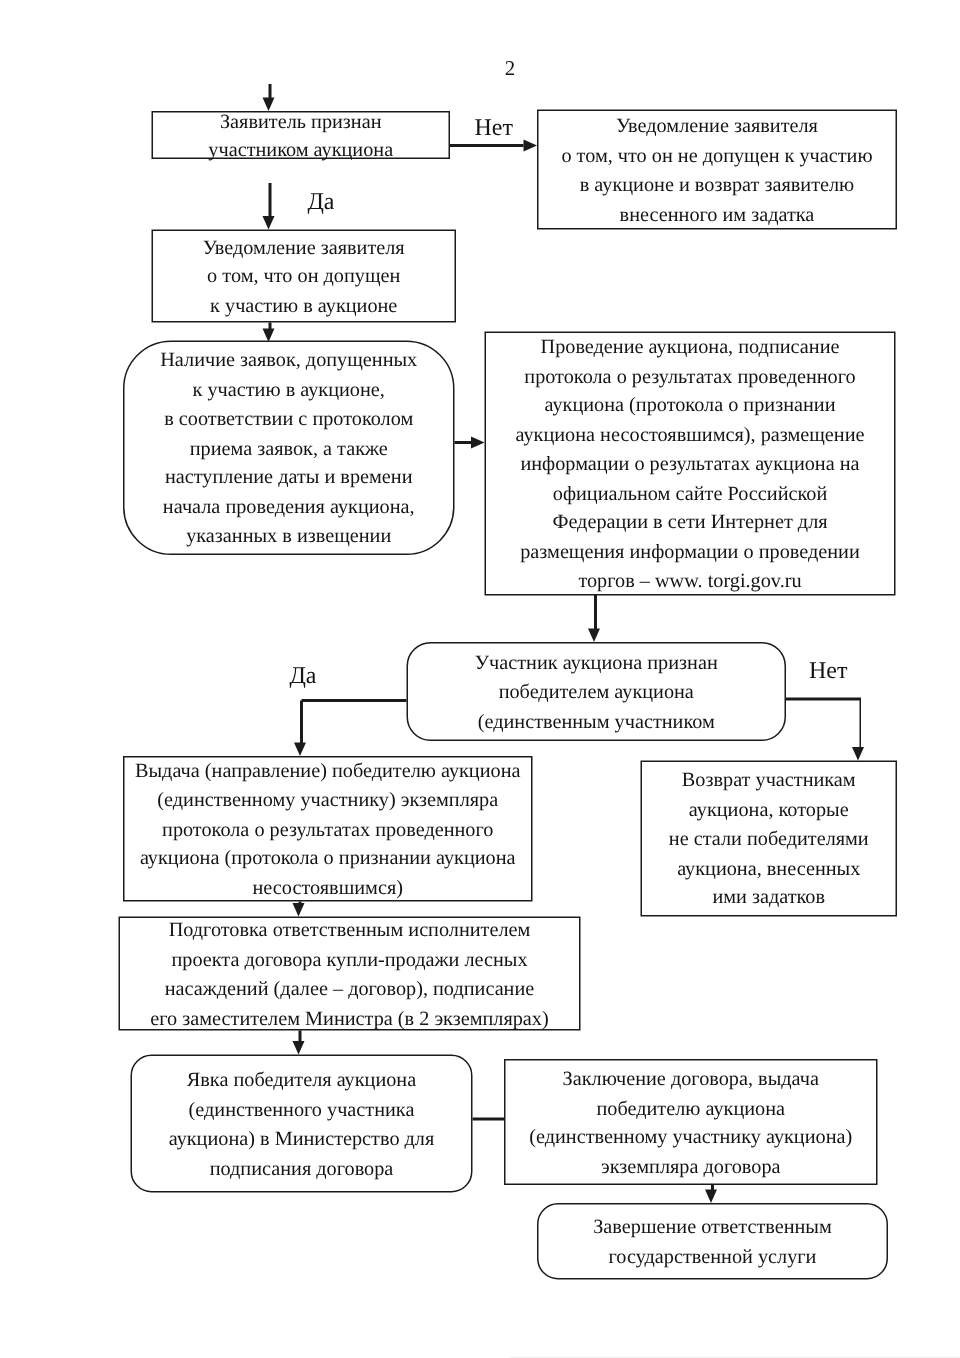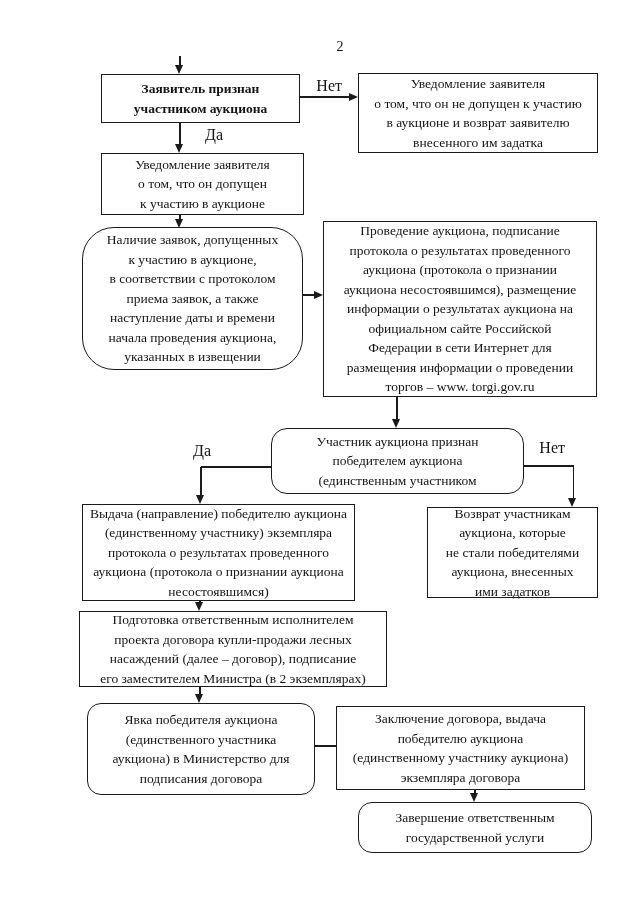--- a/index.html
+++ b/index.html
@@ -51,21 +51,21 @@
 </head>
 <body>
 
 <div class="page">
 
   <div class="page-number" style="left:330px;top:39px;width:20px;">2</div>
 
   <div class="vline" style="left:179.3px;top:56px;height:10px;"></div>
   <div class="arr-d" style="left:175px;top:65px;"></div>
 
-  <div class="node" style="left:101px;top:74px;width:199px;height:49px;font-weight:bold;">
+  <div class="node" style="left:101px;top:74px;width:199px;height:32px;">
     <span class="txt">Заявитель признан
 участником аукциона</span>
   </div>
 
   <div class="edge-label" style="left:308px;top:77px;width:34px;">Нет</div>
   <div class="hline" style="left:300px;top:96.3px;width:49px;"></div>
   <div class="arr-r" style="left:349px;top:92.5px;"></div>
 
   <div class="node" style="left:358px;top:73px;width:240px;height:80px;">
     <span class="txt">Уведомление заявителя
@@ -132,21 +132,21 @@
   <div class="arr-d" style="left:568px;top:498px;"></div>
 
   <div class="node" style="left:82px;top:504px;width:273px;height:97px;">
     <span class="txt">Выдача (направление) победителю аукциона
 (единственному участнику) экземпляра
 протокола о результатах проведенного
 аукциона (протокола о признании аукциона
 несостоявшимся)</span>
   </div>
 
-  <div class="node" style="left:427px;top:507px;width:171px;height:91px;">
+  <div class="node" style="left:427px;top:507px;width:171px;height:104px;">
     <span class="txt">Возврат участникам
 аукциона, которые
 не стали победителями
 аукциона, внесенных
 ими задатков</span>
   </div>
 
   <div class="vline" style="left:199.3px;top:601px;height:3px;"></div>
   <div class="arr-d" style="left:195px;top:602px;"></div>
 

